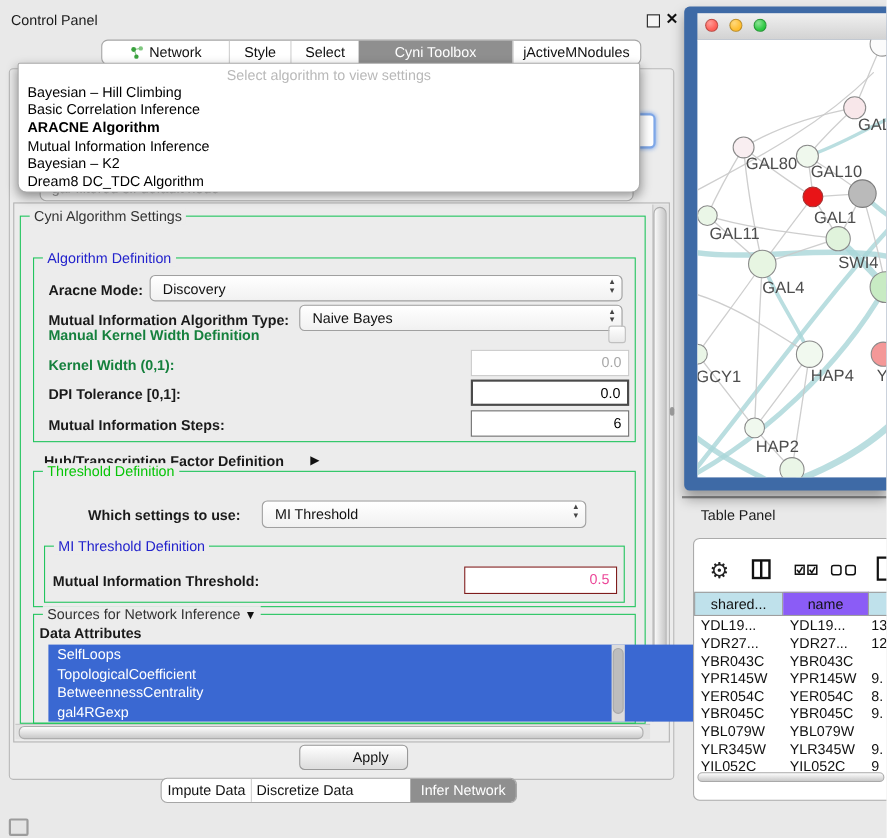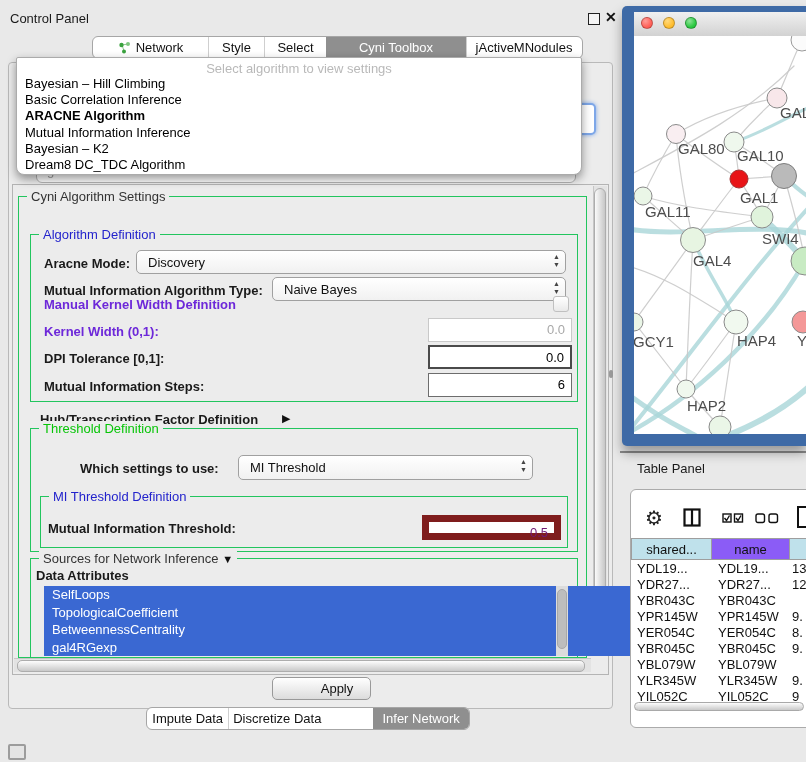--- a/index.html
+++ b/index.html
@@ -20,30 +20,30 @@
   .vscroll{left:593px;top:186px;width:13px;height:470px;background:#e3e3e3;border-left:1px solid #c6c6c6;}
   .vthumb{left:594px;top:188px;width:10px;height:462px;border-radius:6px;border:1px solid #adadad;
           background:linear-gradient(90deg,#fafafa,#c7c7c7);}
   .hscroll{left:14px;top:658px;width:577px;height:13px;background:#e3e3e3;border-top:1px solid #c6c6c6;}
   .hthumb{left:17px;top:660px;width:566px;height:10px;border-radius:5px;border:1px solid #adadad;
           background:linear-gradient(#fdfdfd,#c9c9c9);}
   .group{border:1px solid #22c55e;background:transparent;}
   .group-label{position:absolute;top:-8px;left:8px;background:#ececec;padding:0 4px;font-size:13px;}
   .g-black{color:#333;}.g-blue{color:#2323cc;}.g-green{color:#07c507;}
   .lbl{font-weight:bold;color:#1a1a1a;}
-  .lbl.dis{color:#6d28d9;}
+  .lbl.dis{color:#15803d;}
   .combo{background:linear-gradient(#ffffff,#f1f1f1);border:1px solid #a0a0a0;border-radius:5px;
          display:flex;align-items:center;box-sizing:border-box;padding-left:11px;}
   .stepper{position:absolute;right:5px;top:2px;display:flex;flex-direction:column;line-height:8px;
            font-size:7px;color:#444;}
   .field{background:#fff;box-sizing:border-box;text-align:right;padding:3px 6px 0 0;}
   .f-dis{border:1px solid #c9c9c9;color:#a8a8a8;}
   .f-dark{border:2px solid #4a4a4a;color:#000;}
   .f-mid{border:1px solid #6d6d6d;color:#000;}
-  .f-lite{border:7px solid #7f1d1d;color:#701a75;}
+  .f-lite{border:1px solid #7f1d1d;color:#ec4899;}
   .checkbox{width:14px;height:14px;border:1px solid #c0c0c0;border-radius:3px;
             background:linear-gradient(#ffffff,#e9e9e9);}
   .arrow{font-size:11px;color:#111;}
   .attr-list{left:44px;top:586px;width:604px;height:70px;background:#3a68d2;overflow:hidden;}
   .attr-item{height:17.5px;line-height:17.5px;padding-left:8px;color:#fff;}
   .list-scroll{left:556px;top:586px;width:12px;height:70px;background:#dcdcdc;}
   .list-thumb{left:557px;top:589px;width:10px;height:60px;border-radius:5px;background:#bdbdbd;border:1px solid #a8a8a8;box-sizing:border-box;}
   .apply-btn{left:272px;top:677px;width:66px;height:21px;border:1px solid #999;border-radius:5px;
              background:linear-gradient(#ffffff,#dcdcdc);display:flex;align-items:center;justify-content:center;padding-left:31px;}
   .btabbar{left:146px;top:707px;width:324px;height:23px;background:#fff;border:1px solid #a6a6a6;

